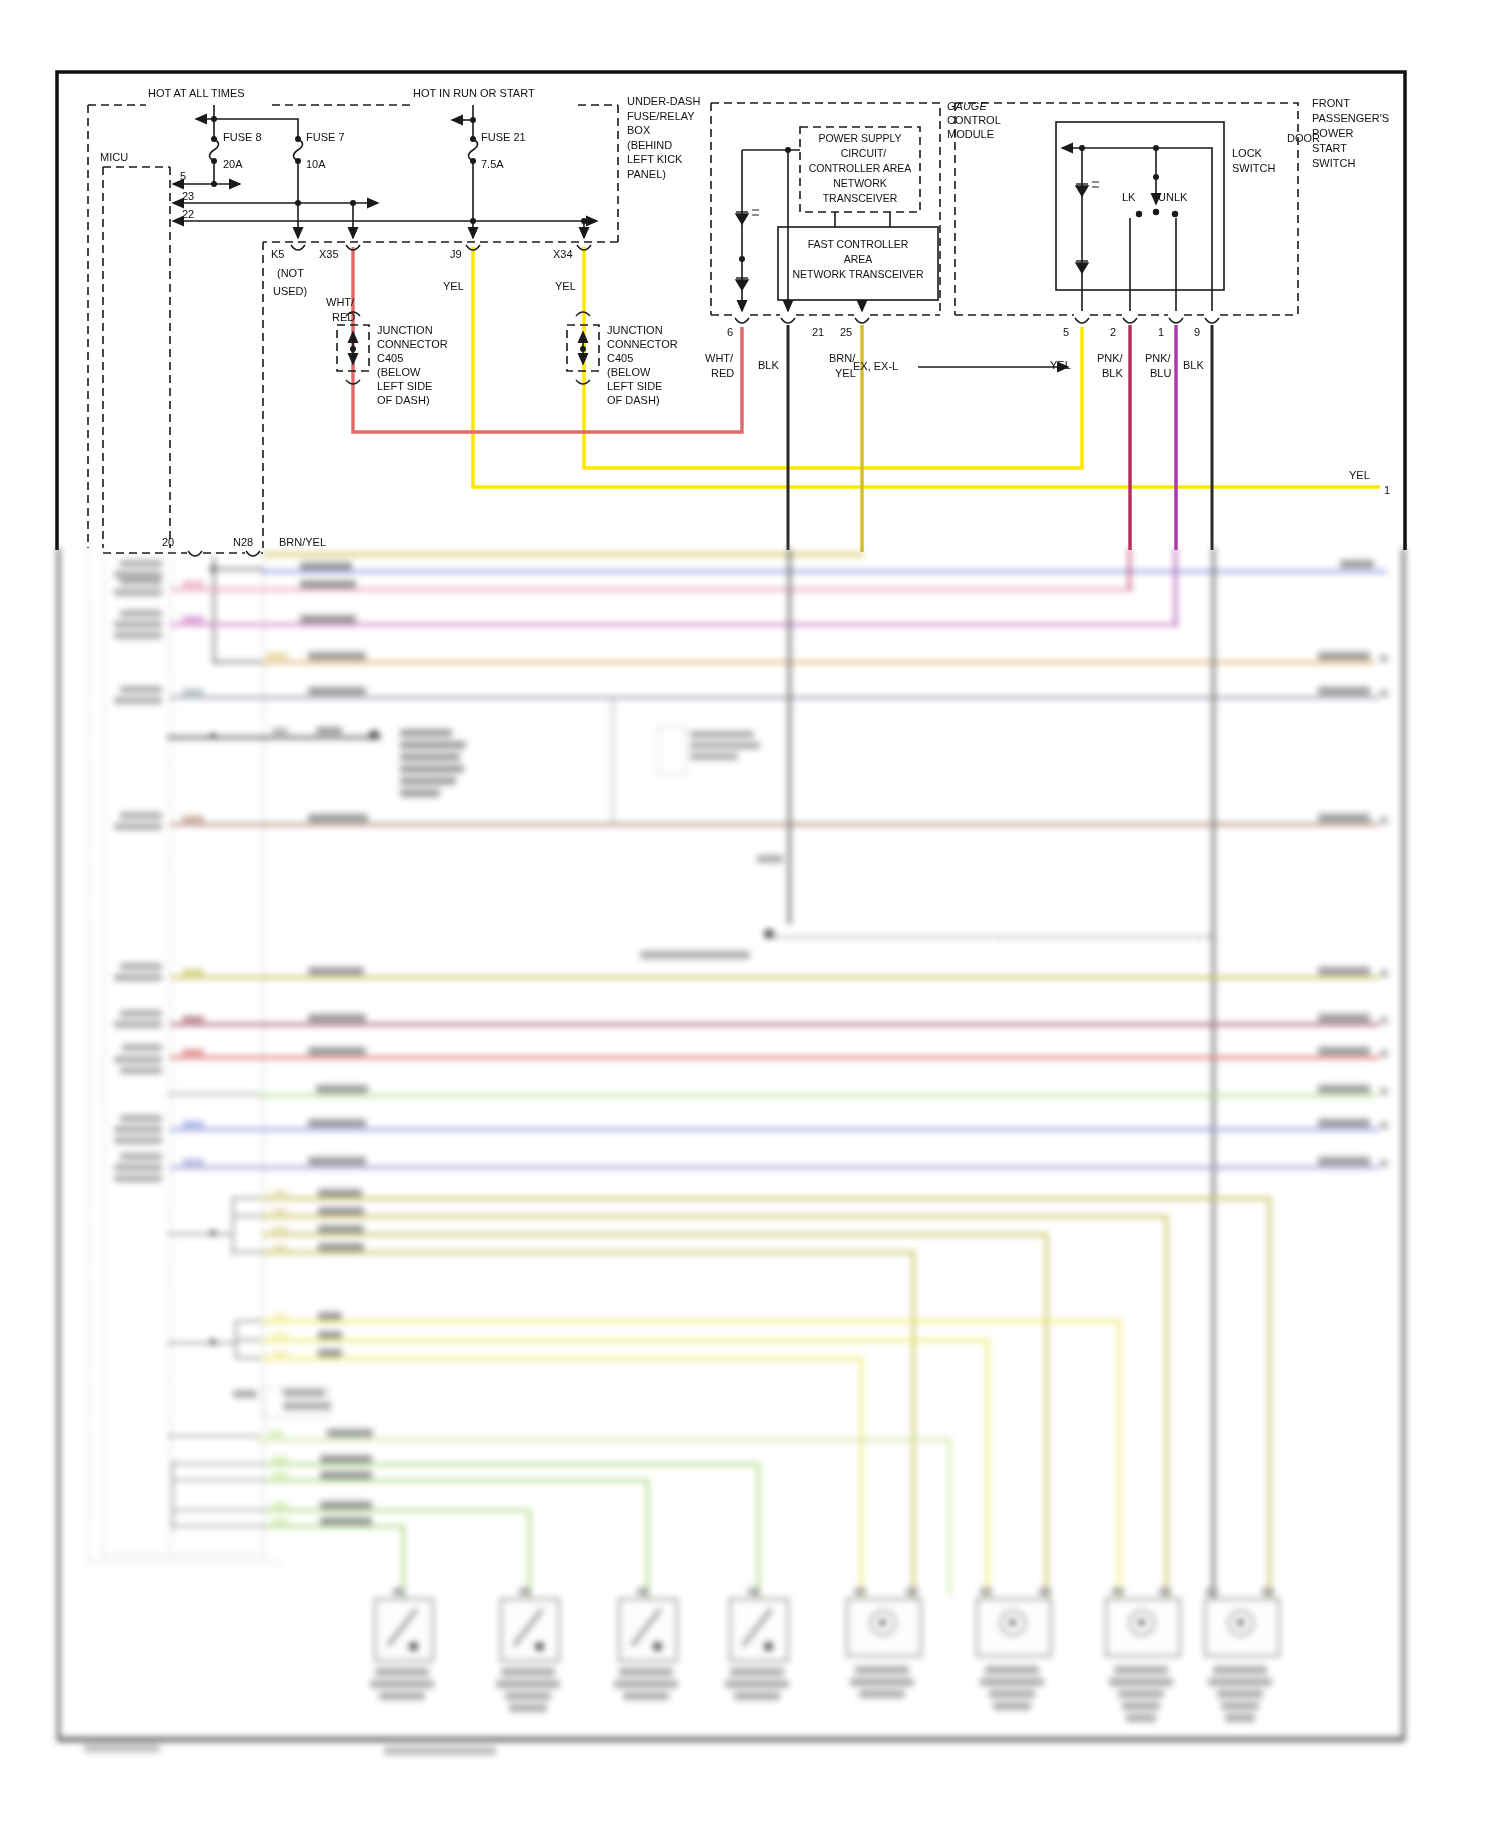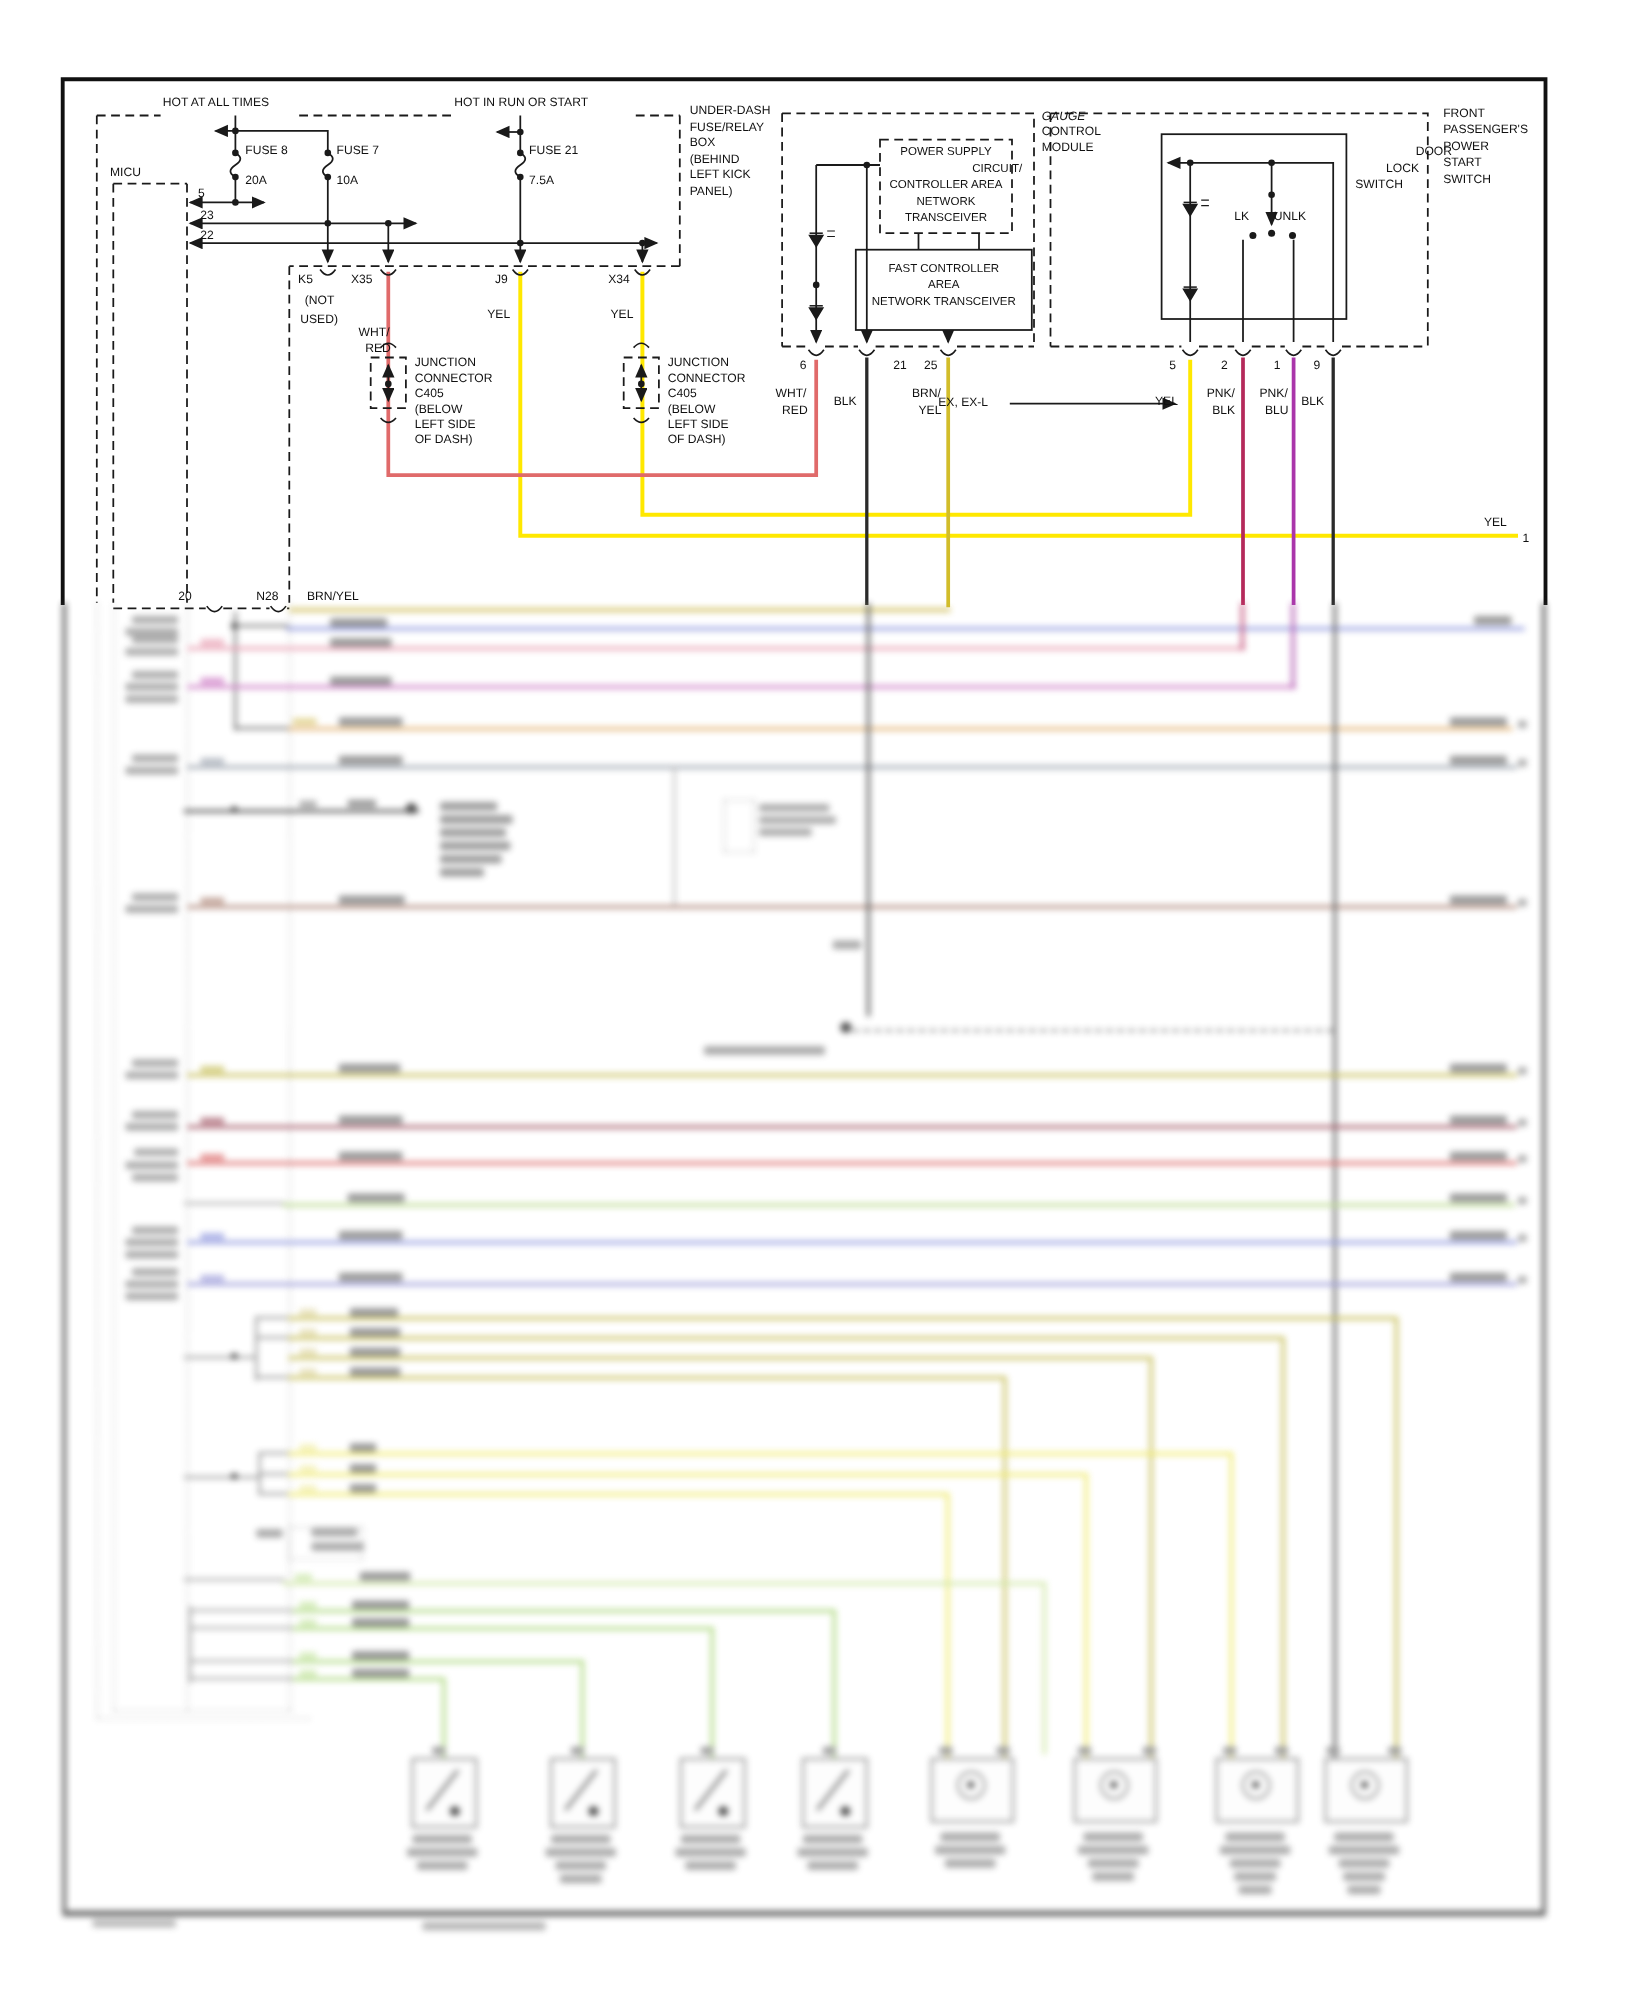--- a/index.html
+++ b/index.html
@@ -472,29 +472,29 @@
       <div class="lbl" style="left: 607px; top: 324px;">JUNCTION</div>
       <div class="lbl" style="left: 607px; top: 338px;">CONNECTOR</div>
       <div class="lbl" style="left: 607px; top: 352px;">C405</div>
       <div class="lbl" style="left: 607px; top: 366px;">(BELOW</div>
       <div class="lbl" style="left: 607px; top: 380px;">LEFT SIDE</div>
       <div class="lbl" style="left: 607px; top: 394px;">OF DASH)</div>
       <div class="lbl" style="left: 947px; top: 100px; font-style: italic;">GAUGE</div>
       <div class="lbl" style="left: 947px; top: 114px;">CONTROL</div>
       <div class="lbl" style="left: 947px; top: 128px;">MODULE</div>
       <div class="lbl c" style="left: 800px; top: 132px; width: 120px; font-size: 10.5px;">POWER SUPPLY</div>
-      <div class="lbl c" style="left: 839px; top: 147px; width: 135px; font-size: 10.5px;">CIRCUIT/</div>
+      <div class="lbl c" style="left: 796px; top: 147px; width: 135px; font-size: 10.5px;">CIRCUIT/</div>
       <div class="lbl c" style="left: 800px; top: 162px; width: 120px; font-size: 10.5px;">CONTROLLER AREA</div>
       <div class="lbl c" style="left: 800px; top: 177px; width: 120px; font-size: 10.5px;">NETWORK</div>
       <div class="lbl c" style="left: 800px; top: 192px; width: 120px; font-size: 10.5px;">TRANSCEIVER</div>
       <div class="lbl c" style="left: 778px; top: 238px; width: 160px; font-size: 10.5px;">FAST CONTROLLER</div>
       <div class="lbl c" style="left: 778px; top: 253px; width: 160px; font-size: 10.5px;">AREA</div>
       <div class="lbl c" style="left: 778px; top: 268px; width: 160px; font-size: 10.5px;">NETWORK TRANSCEIVER</div>
       <div class="lbl" style="left: 1287px; top: 132px;">DOOR</div>
-      <div class="lbl" style="left: 1232px; top: 147px; margin-left: 28px;">LOCK</div>
+      <div class="lbl" style="left: 1232px; top: 147px;">LOCK</div>
       <div class="lbl" style="left: 1232px; top: 162px;">SWITCH</div>
       <div class="lbl" style="left: 1312px; top: 97px;">FRONT</div>
       <div class="lbl" style="left: 1312px; top: 112px;">PASSENGER'S</div>
       <div class="lbl" style="left: 1312px; top: 127px;">POWER</div>
       <div class="lbl" style="left: 1312px; top: 142px;">START</div>
       <div class="lbl" style="left: 1312px; top: 157px;">SWITCH</div>
       <div class="lbl" style="left: 1122px; top: 191px;">LK</div>
       <div class="lbl" style="left: 1158px; top: 191px;">UNLK</div>
       <div class="lbl" style="left: 727px; top: 326px;">6</div>
       <div class="lbl" style="left: 812px; top: 326px;">21</div>

